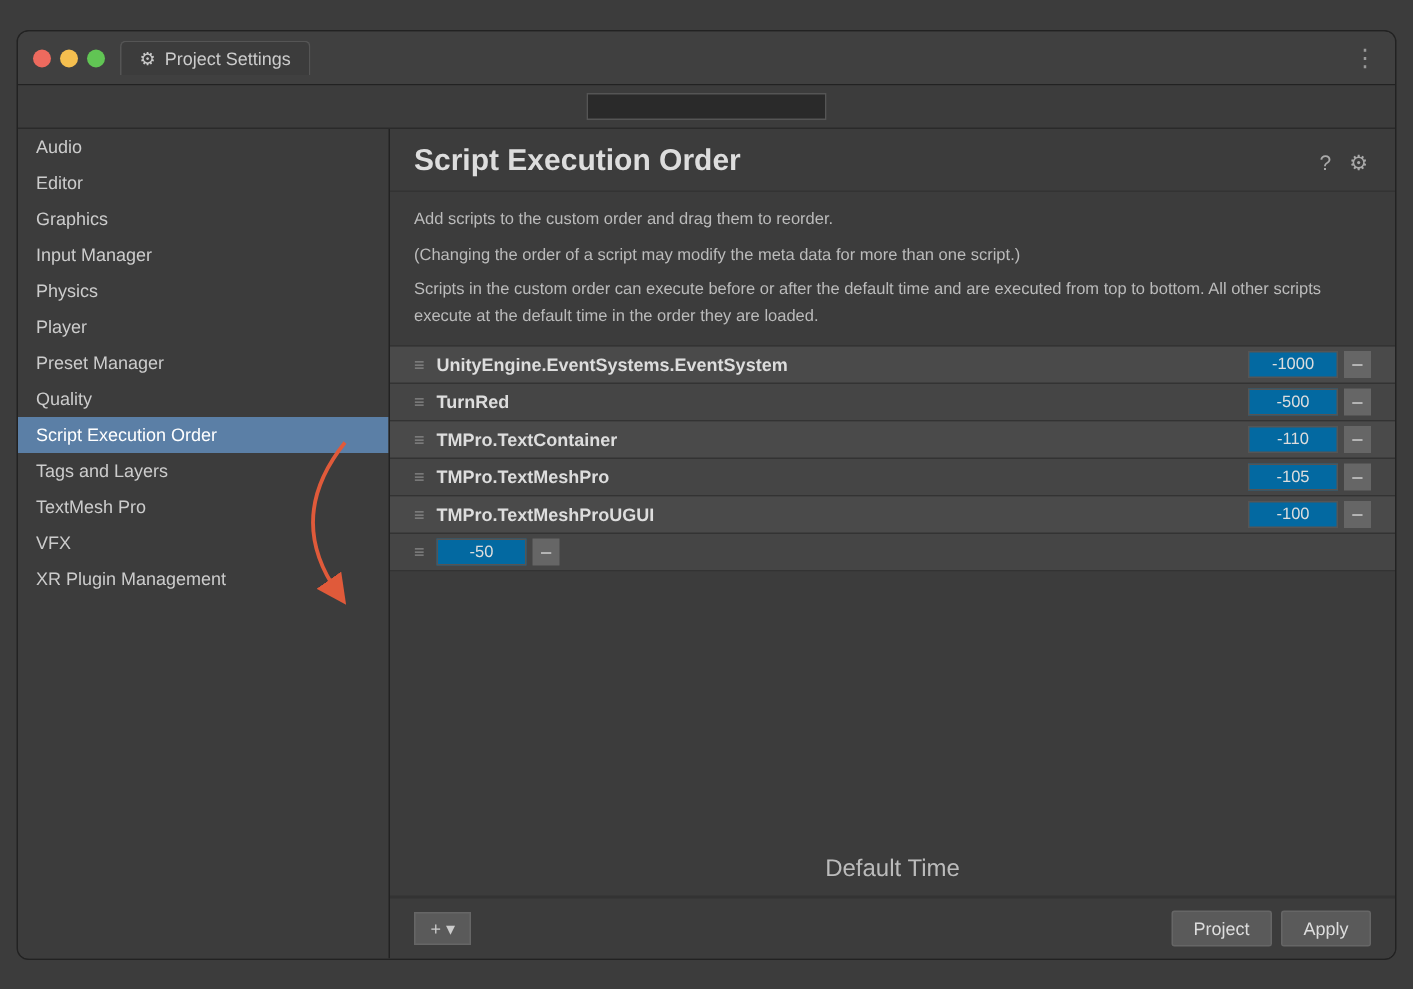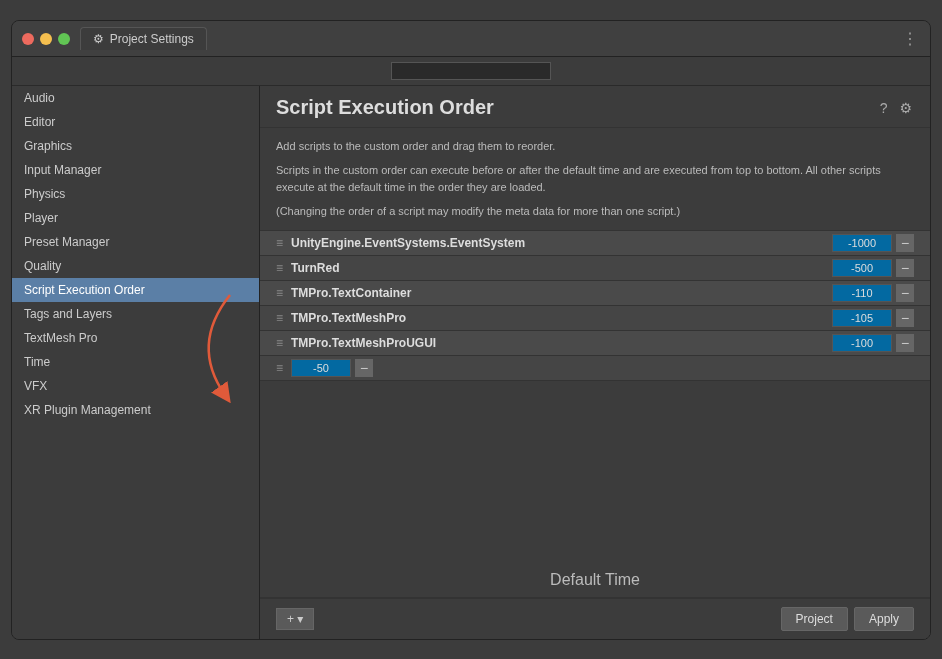--- a/index.html
+++ b/index.html
@@ -308,40 +308,39 @@
               <div class="sidebar-item">Editor</div>
               <div class="sidebar-item">Graphics</div>
               <div class="sidebar-item">Input Manager</div>
               <div class="sidebar-item">Physics</div>
               <div class="sidebar-item">Player</div>
               <div class="sidebar-item">Preset Manager</div>
               <div class="sidebar-item">Quality</div>
               <div class="sidebar-item active">Script Execution Order</div>
               <div class="sidebar-item">Tags and Layers</div>
               <div class="sidebar-item">TextMesh Pro</div>
-              <div class="sidebar-item">Time</div>
               <div class="sidebar-item">VFX</div>
               <div class="sidebar-item">XR Plugin Management</div>
             </div>
         </div>
 
         <div class="main-content">
 
           <div class="content-header">
             <h1 class="content-title">Script Execution Order</h1>
             <div class="header-icons">
               <button class="icon-btn">?</button>
               <button class="icon-btn">⚙</button>
             </div>
           </div>
 
           <div class="description-box">
             <p>Add scripts to the custom order and drag them to reorder.</p>
+            <p style="margin-top:6px;">(Changing the order of a script may modify the meta data for more than one script.)</p>
             <p style="margin-top:6px;">Scripts in the custom order can execute before or after the default time and are executed from top to bottom. All other scripts execute at the default time in the order they are loaded.</p>
-            <p style="margin-top:6px;">(Changing the order of a script may modify the meta data for more than one script.)</p>
           </div>
 
           <div class="script-list" id="script-list">
               <div class="script-row">
     <span class="drag-handle">≡</span>
     <span class="script-name">UnityEngine.EventSystems.EventSystem</span>
     <input class="script-order" type="text" value="-1000" style="">
     <button class="remove-btn">−</button>
   </div>
               <div class="script-row">

